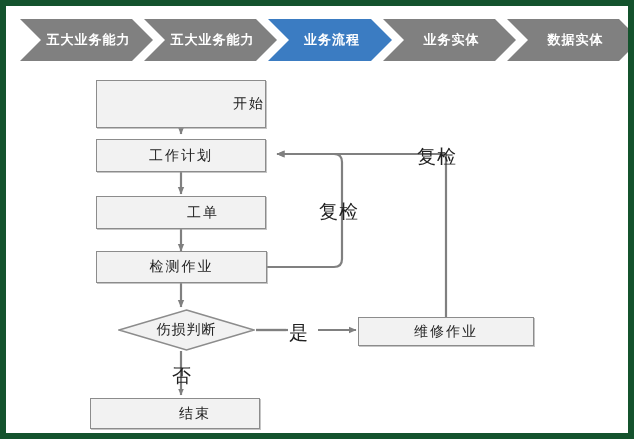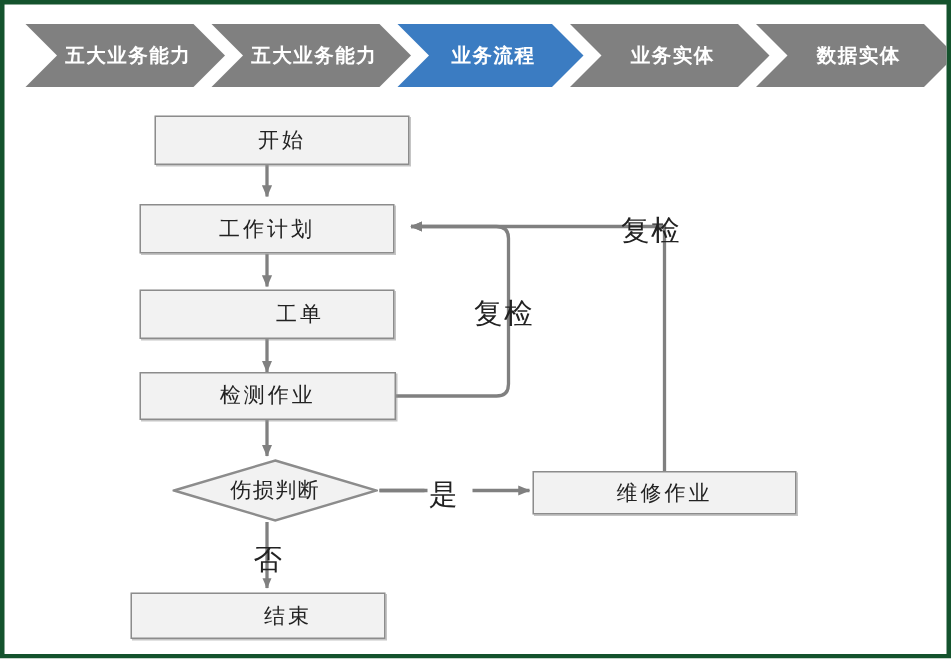--- a/index.html
+++ b/index.html
@@ -9,21 +9,21 @@
   }
   body {
     font-family: "Liberation Sans", "DejaVu Sans", sans-serif;
   }
   #screen {
     position: relative;
     width: 634px;
     height: 439px;
     background: #ffffff;
     box-sizing: border-box;
-    border: 3px solid #14532d;
+    border: 6px solid #14532d;
     overflow: hidden;
   }
 
   
   #breadcrumb {
     position: absolute;
     left: 0px;
     top: 13px;
     width: 634px;
     height: 42px;
@@ -145,21 +145,21 @@
         <line x1="312" y1="324" x2="350" y2="324" marker-end="url(#arrow)"></line>
 
         <path d="M 261 261 L 328 261 Q 336 261 336 253 L 336 156 Q 336 148 328 148 L 271 148" marker-end="url(#arrow)"></path>
 
         <path d="M 440 311 L 440 148 L 271 148" marker-end="url(#arrow)"></path>
 
         <line x1="250" y1="324" x2="280" y2="324"></line>
       </g>
     </svg>
 
-    <div class="node" style="left:100px;  top:74px;  width:170px; height:33px;">
+    <div class="node" style="left:90px;  top:74px;  width:170px; height:48px;justify-content:flex-end;">
       <span>开始</span>
     </div>
 
     <div class="node" style="left:90px;  top:133px; width:170px; height:33px;">
       <span>工作计划</span>
     </div>
 
     <div class="node" style="left:90px;  top:190px; width:170px; height:33px;padding-left:44px;">
       <span>工单</span>
     </div>

